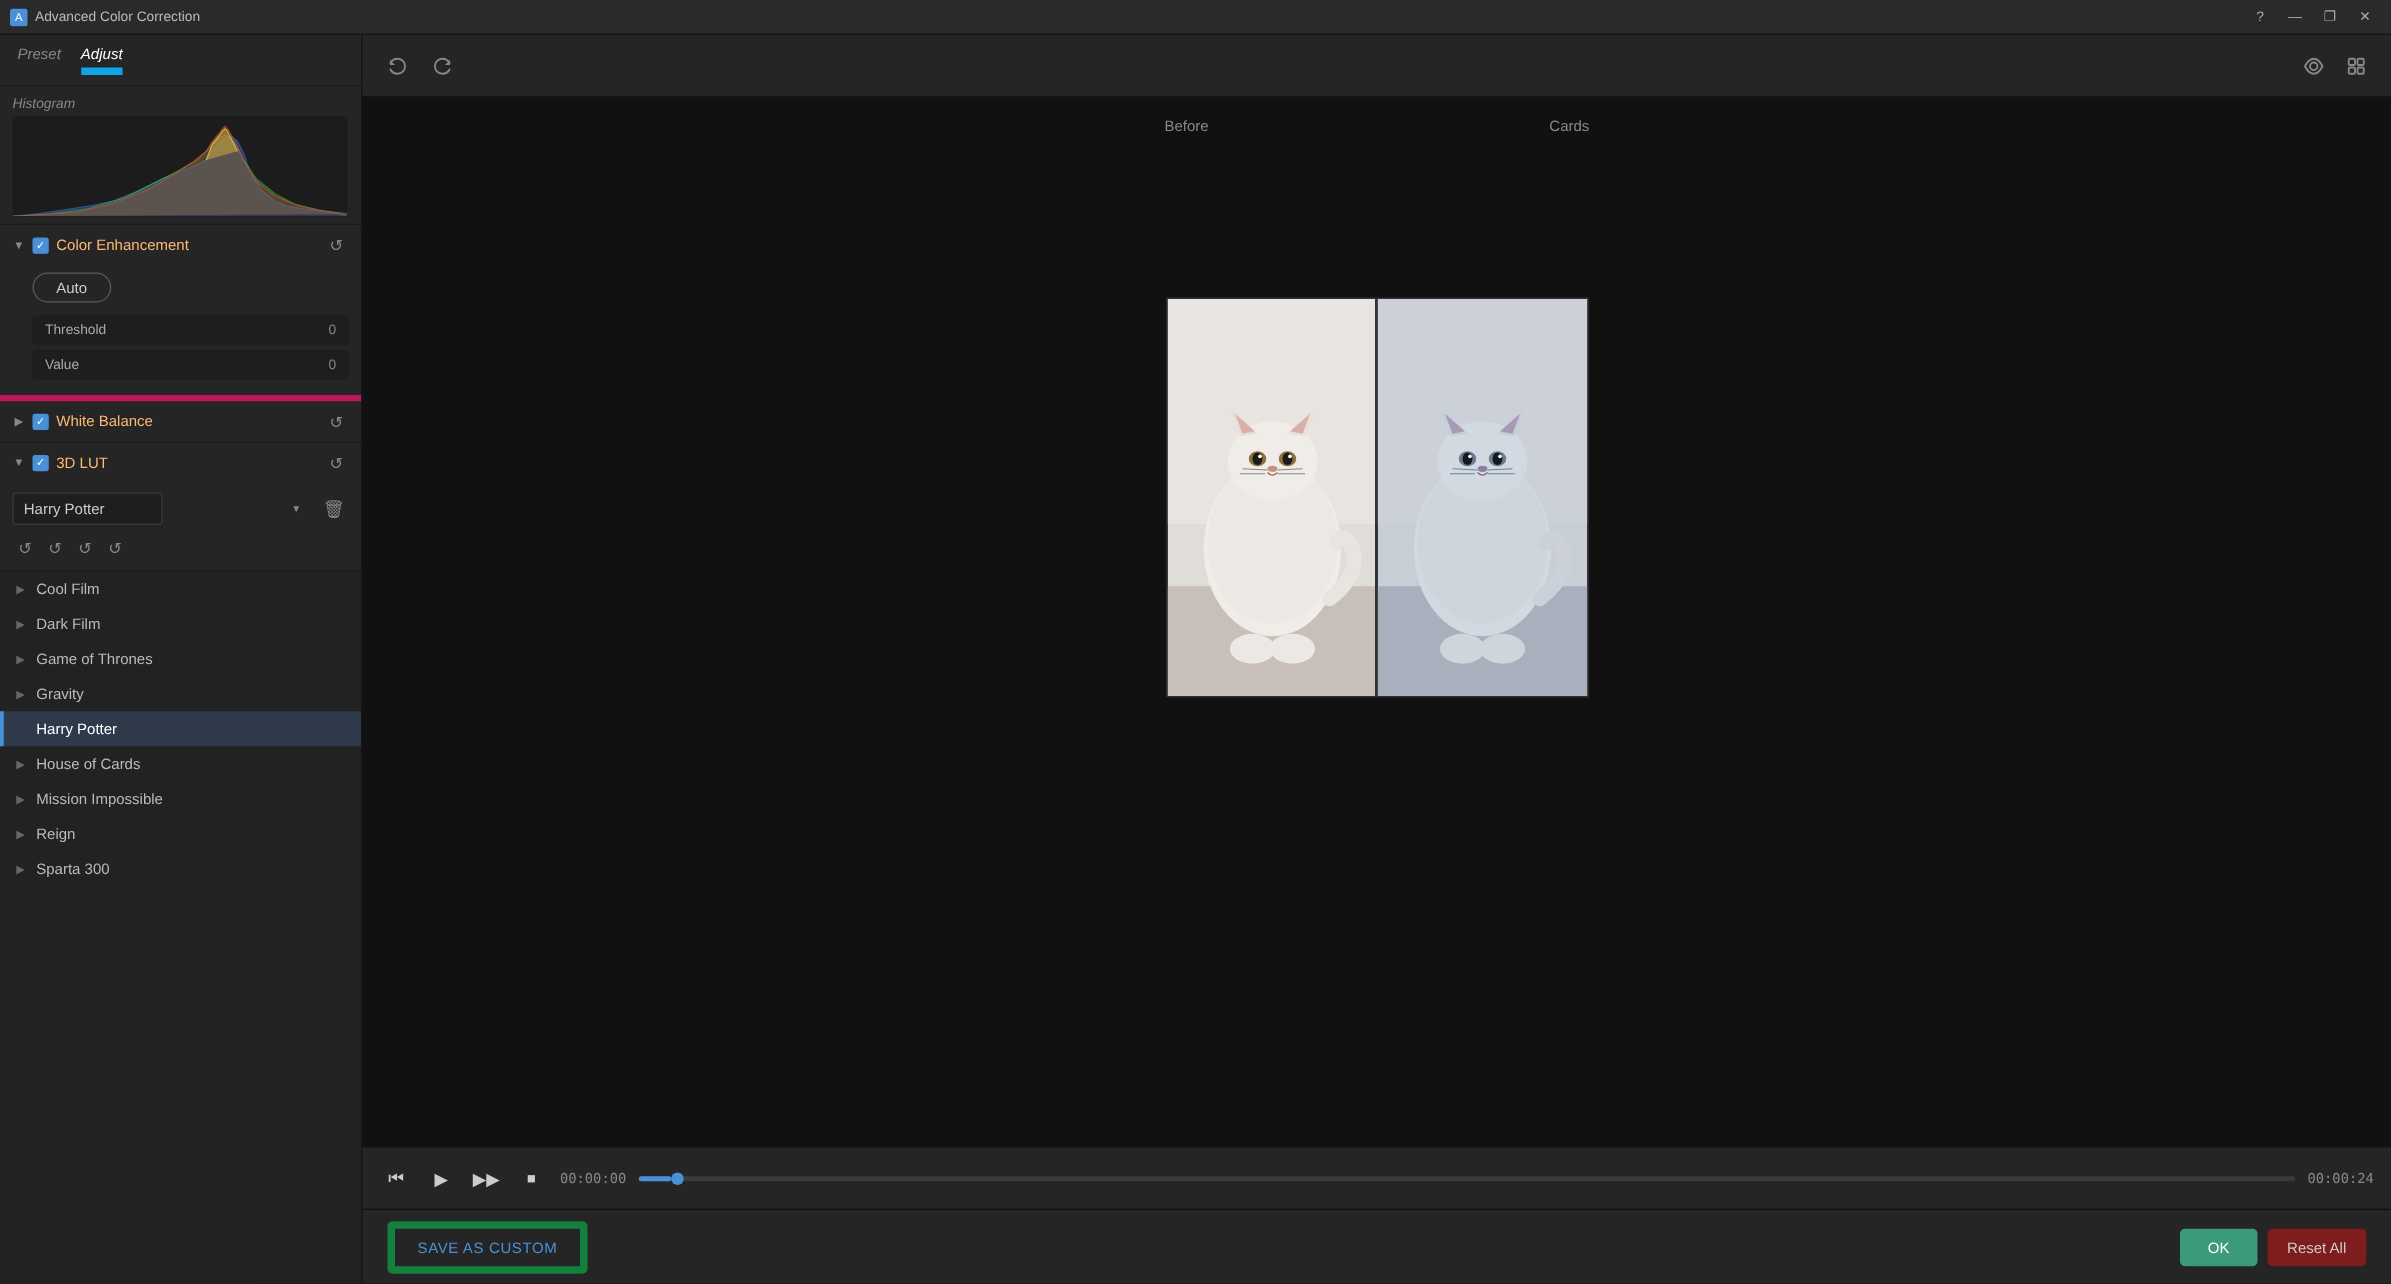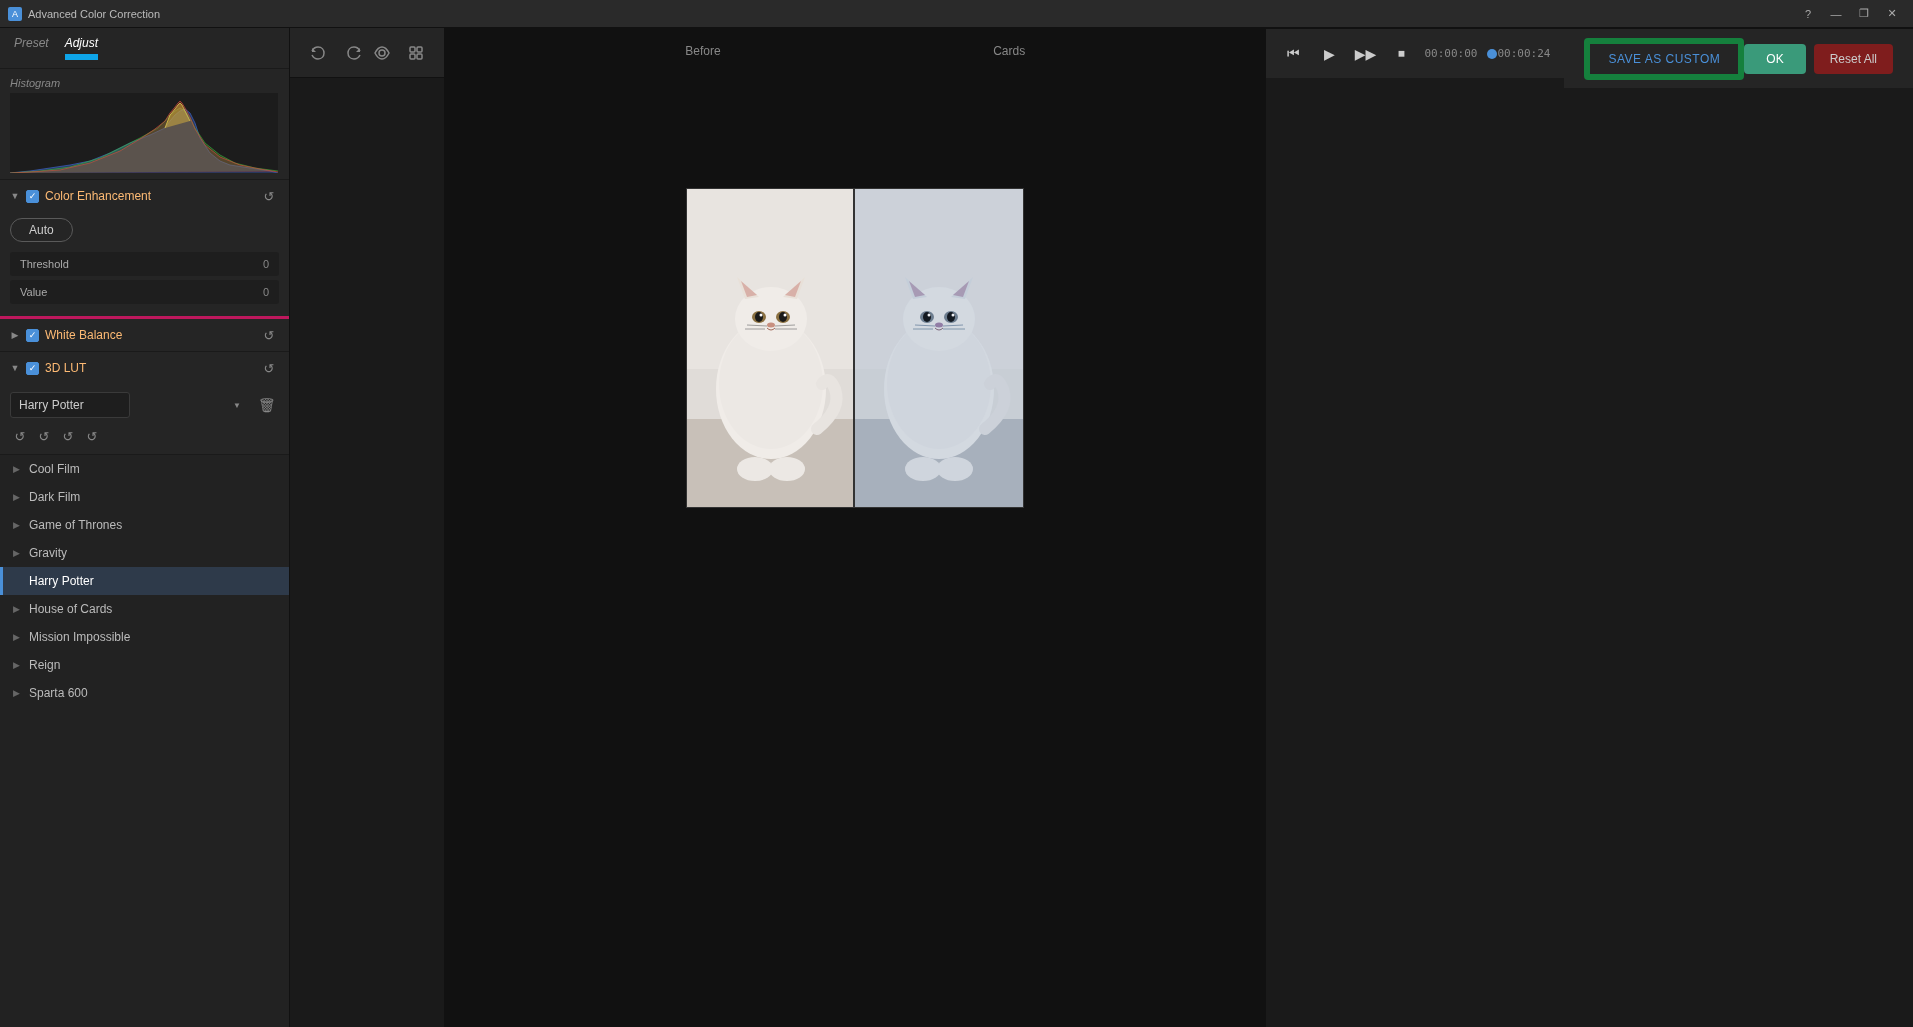--- a/index.html
+++ b/index.html
@@ -161,22 +161,22 @@
       font-size: 13px;
       width: 20px;
       height: 20px;
       display: flex;
       align-items: center;
       justify-content: center;
     }
 
     
     .color-enhancement-body {
-      padding: 6px 10px 8px 10px;
-      border-bottom: 3px solid #be185d;
+      padding: 6px 10px 8px 26px;
+      border-bottom: 5px solid #be185d;
     }
     .auto-btn {
       background: transparent;
       border: 1px solid #5a5a5a;
       color: #ccc;
       padding: 4px 18px;
       border-radius: 12px;
       cursor: pointer;
       font-size: 12px;
       margin-bottom: 10px;
@@ -298,20 +298,21 @@
       color: #bbb;
     }
     .lut-list-item.active .lut-item-label {
       color: #fff;
     }
 
     
     .right-panel {
       flex: 1;
       display: flex;
+      flex-direction: column;
       background: #1a1a1a;
     }
 
     
     .top-toolbar {
       height: 50px;
       background: #252525;
       border-bottom: 1px solid #111;
       display: flex;
       align-items: center;
@@ -586,21 +587,21 @@
         <div class="lut-list-item">
           <span class="lut-item-arrow">▶</span>
           <span class="lut-item-label">Mission Impossible</span>
         </div>
         <div class="lut-list-item">
           <span class="lut-item-arrow">▶</span>
           <span class="lut-item-label">Reign</span>
         </div>
         <div class="lut-list-item">
           <span class="lut-item-arrow">▶</span>
-          <span class="lut-item-label">Sparta 600</span>
+          <span class="lut-item-label">Sparta 300</span>
         </div>
       </div>
     </div>
 
   </div>
 
   <div class="right-panel">
 
     <div class="top-toolbar">
       <div class="toolbar-left">

